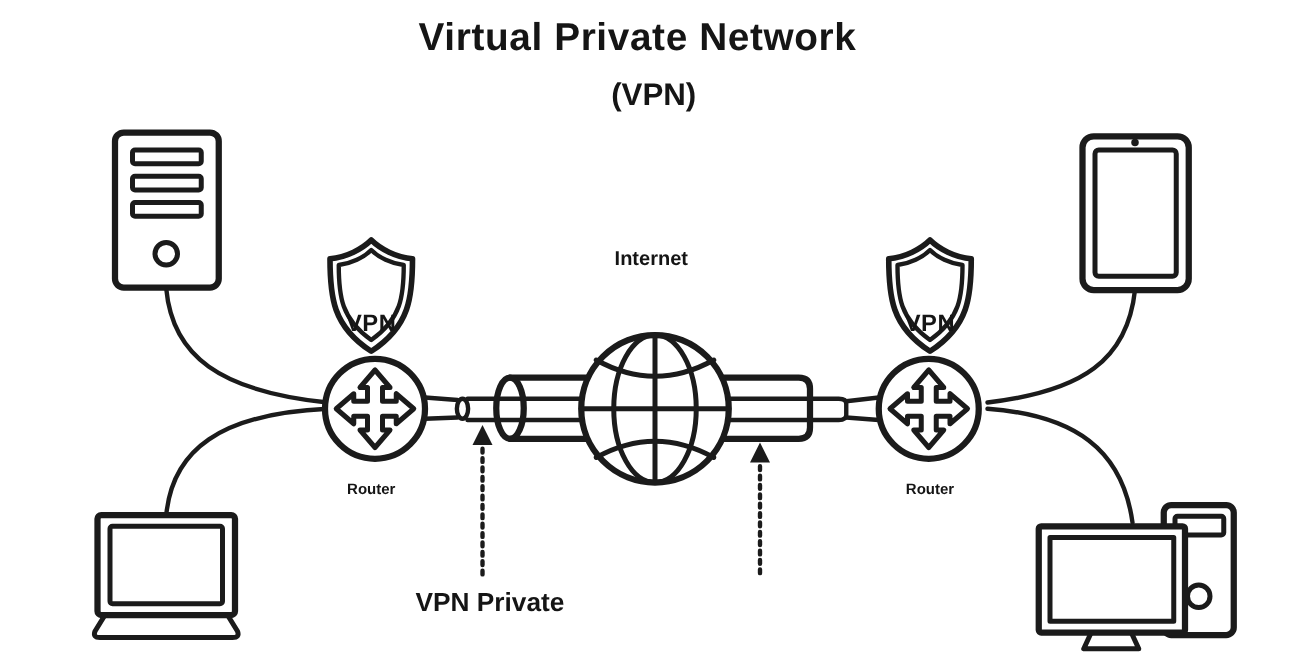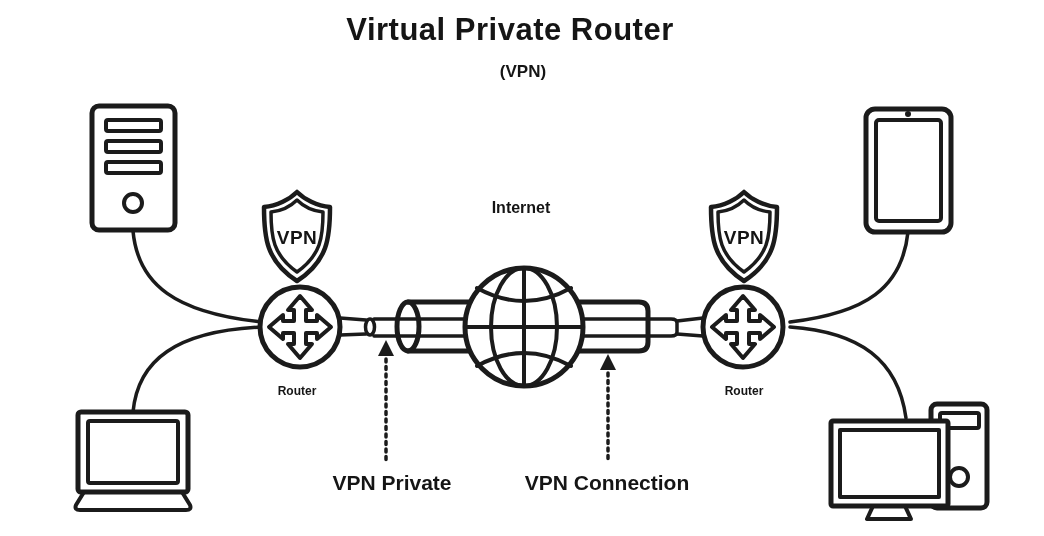--- a/index.html
+++ b/index.html
@@ -15,24 +15,24 @@
   .art { position: absolute; left: 0; top: 0; }
   .lbl {
     position: absolute;
     transform: translateX(-50%);
     white-space: nowrap;
     font-weight: 700;
     color: #151515;
     user-select: none;
   }
   .title    { font-size: 31px; font-weight: 800; letter-spacing: .5px; }
-  .subtitle { font-size: 17px; font-weight: 800; }
+  .subtitle { font-size: 25px; font-weight: 800; }
   .internet { font-size: 16px; }
   .router   { font-size: 12px; }
-  .shieldtxt{ font-size: 19px; letter-spacing: .5px; }
+  .shieldtxt{ font-size: 19px; letter-spacing: .5px; margin-top: 22px; }
   .anno     { font-size: 21px; }
 </style>
 </head>
 <body>
 
 <div class="canvas">
 
   <svg class="art" width="1044" height="536" viewBox="0 0 1044 536" fill="none" stroke="#1b1b1b" stroke-linecap="round" stroke-linejoin="round">
 
     <g stroke-width="3.5">
@@ -122,22 +122,21 @@
     <g>
       <polygon points="386,340 378,356 394,356" fill="#1b1b1b" stroke="none"></polygon>
       <line x1="386" y1="359" x2="386" y2="462" stroke-width="3.5" stroke-dasharray="3 4.5"></line>
     </g>
     <g>
       <polygon points="608,354 600,370 616,370" fill="#1b1b1b" stroke="none"></polygon>
       <line x1="608" y1="373" x2="608" y2="462" stroke-width="3.5" stroke-dasharray="3 4.5"></line>
     </g>
   </svg>
 
-  <div class="lbl title" style="left:510px; top:12px;">Virtual Private Router</div>
+  <div class="lbl title" style="left:510px; top:12px;">Virtual Private Network</div>
   <div class="lbl subtitle" style="left:523px; top:62px;">(VPN)</div>
   <div class="lbl internet" style="left:521px; top:199px;">Internet</div>
   <div class="lbl shieldtxt" style="left:297px; top:227px;">VPN</div>
   <div class="lbl shieldtxt" style="left:744px; top:227px;">VPN</div>
   <div class="lbl router" style="left:297px; top:384px;">Router</div>
   <div class="lbl router" style="left:744px; top:384px;">Router</div>
   <div class="lbl anno" style="left:392px; top:471px;">VPN Private</div>
-  <div class="lbl anno" style="left:607px; top:471px;">VPN Connection</div>
 </div>
 
 </body></html>

